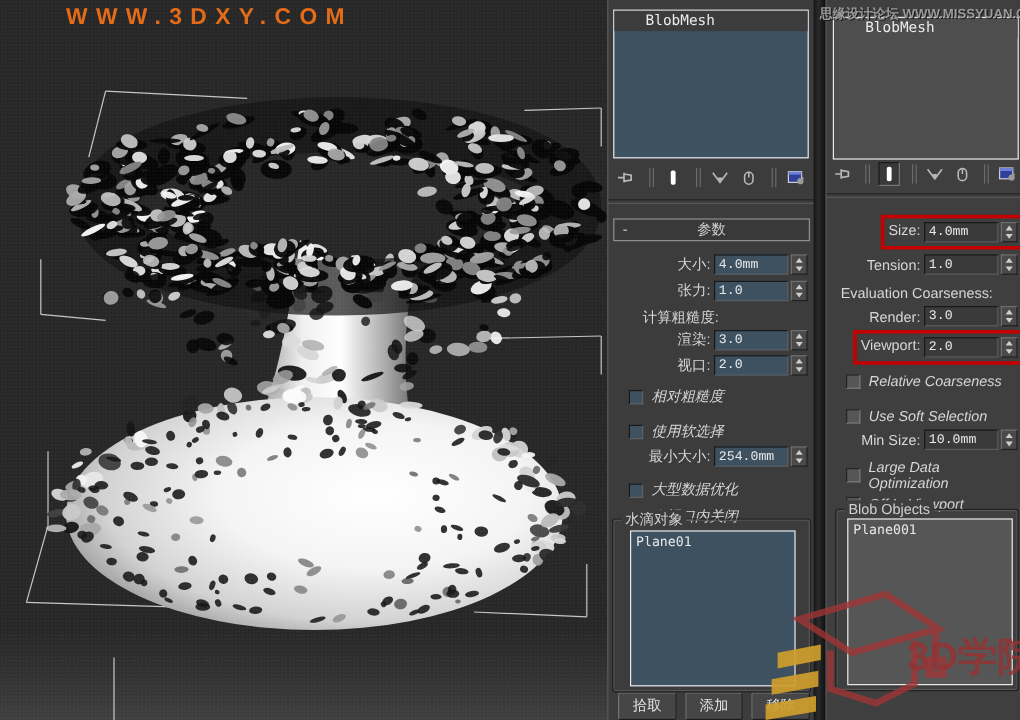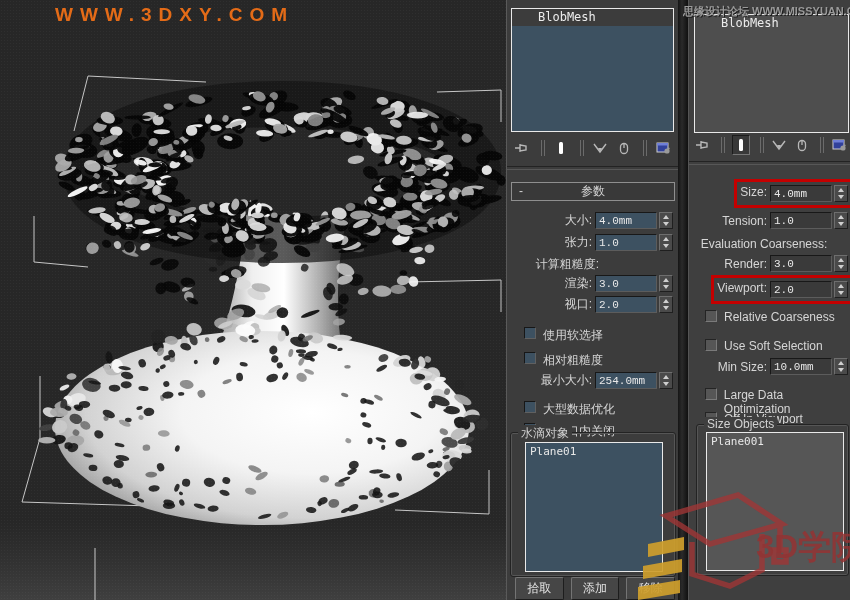--- a/index.html
+++ b/index.html
@@ -52,21 +52,21 @@
   #panel-en .fld{background:#3a3a3a;}
   .spin{width:14px;height:17px;margin-left:2px;display:flex;flex-direction:column;
      background:#4a4a4a;border:1px solid;border-color:#6e6e6e #1f1f1f #1f1f1f #6e6e6e;box-sizing:border-box;}
   .spin span{flex:1;display:flex;align-items:center;justify-content:center;}
   .tri-up{width:0;height:0;border:3px solid transparent;border-bottom:4px solid #cfcfcf;margin-top:-3px;}
   .tri-dn{width:0;height:0;border:3px solid transparent;border-top:4px solid #cfcfcf;margin-bottom:-3px;}
   .hlwrap{display:flex;align-items:flex-start;outline:3px solid #c40000;outline-offset:3px;}
   .heading{height:14px;display:flex;align-items:center;justify-content:flex-end;color:#d6d6d6;}
   #panel-cn .heading{padding-right:80px;}
   #panel-en .heading{justify-content:center;padding-right:12px;}
-  .chkrow{display:flex;height:15px;}
+  .chkrow{display:flex;align-items:center;height:15px;font-style:italic;}
   #panel-cn .chkrow{padding-left:17px;}
   #panel-en .chkrow{padding-left:16px;}
   .cb{width:12px;height:12px;margin-right:7px;border:1px solid;box-sizing:border-box;}
   #panel-cn .cb{background:#3d5161;border-color:#171717 #606060 #606060 #171717;}
   #panel-en .cb{background:#565656;border-color:#242424 #7a7a7a #7a7a7a #242424;}
   
   .group{position:absolute;border:1px solid #232323;box-shadow:inset 0 0 0 1px #565656;border-radius:3px;}
   #panel-cn .group{left:3px;right:3px;top:432px;height:143px;}
   #panel-en .group{left:7px;right:2px;top:424px;height:150px;}
   .gtitle{position:absolute;top:-8px;left:7px;padding:0 3px;background:#3c3c3c;color:#d2d2d2;}
@@ -1079,27 +1079,27 @@
         <input class="fld" value="2.0" style="">
         <span class="spin">
             <span>
               <i class="tri-up"></i>
             </span>
             <span>
               <i class="tri-dn"></i>
             </span>
           </span>
       </div>
+      <div class="chkrow" style="margin-top:10px">
+        <span class="cb"></span>
+        <span>相对粗糙度</span>
+      </div>
       <div class="chkrow" style="margin-top:14px">
         <span class="cb"></span>
         <span>使用软选择</span>
-      </div>
-      <div class="chkrow" style="margin-top:10px">
-        <span class="cb"></span>
-        <span>相对粗糙度</span>
       </div>
       <div class="prow" style="margin-top:5px">
         <span class="lbl">最小大小:</span>
         <input class="fld" value="254.0mm" style="">
         <span class="spin">
             <span>
               <i class="tri-up"></i>
             </span>
             <span>
               <i class="tri-dn"></i>
@@ -1251,21 +1251,21 @@
         <span class="cb"></span>
         <span>Large Data Optimization</span>
       </div>
       <div class="chkrow" style="margin-top:9px">
         <span class="cb"></span>
         <span>Off In Viewport</span>
       </div>
     </div>
 
     <div class="group">
-      <span class="gtitle">Size Objects</span>
+      <span class="gtitle">Blob Objects</span>
       <div class="listbox">
         <div>Plane001</div>
       </div>
     </div>
   </div>
 
   <div id="wm-missyuan">思缘设计论坛 WWW.MISSYUAN.COM</div>
 
   <svg id="wm-3dschool" viewBox="0 0 216 114">
     <g>

